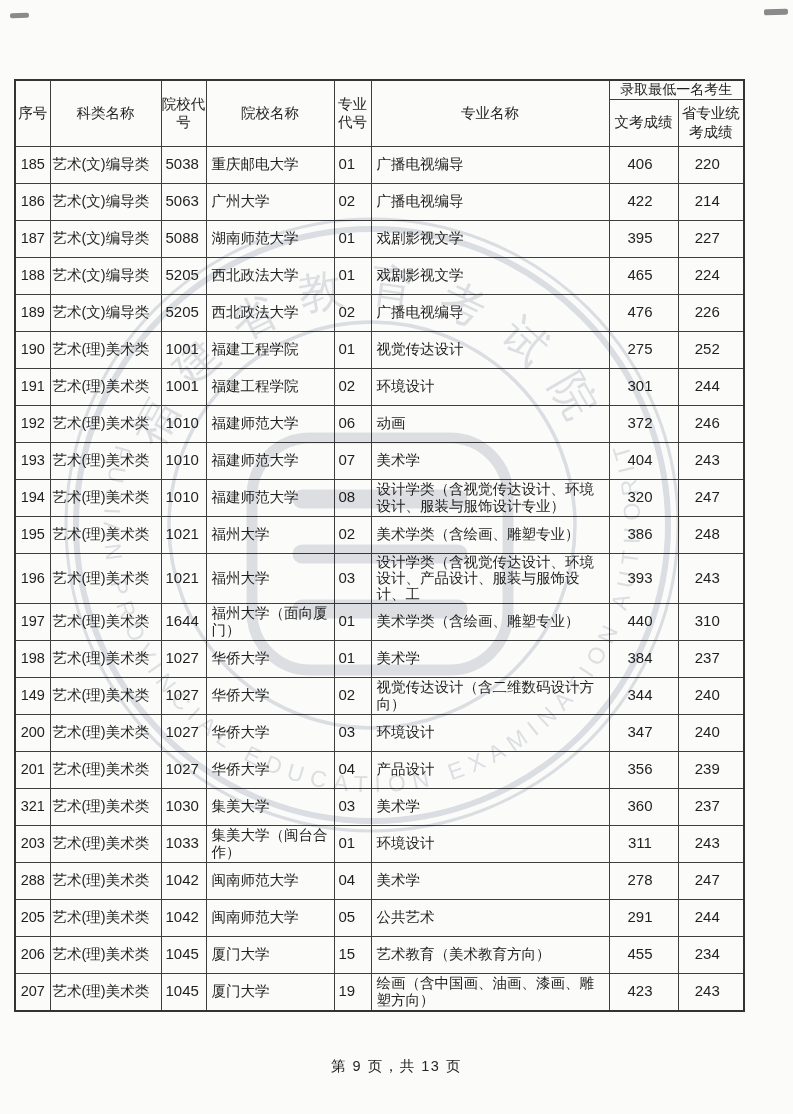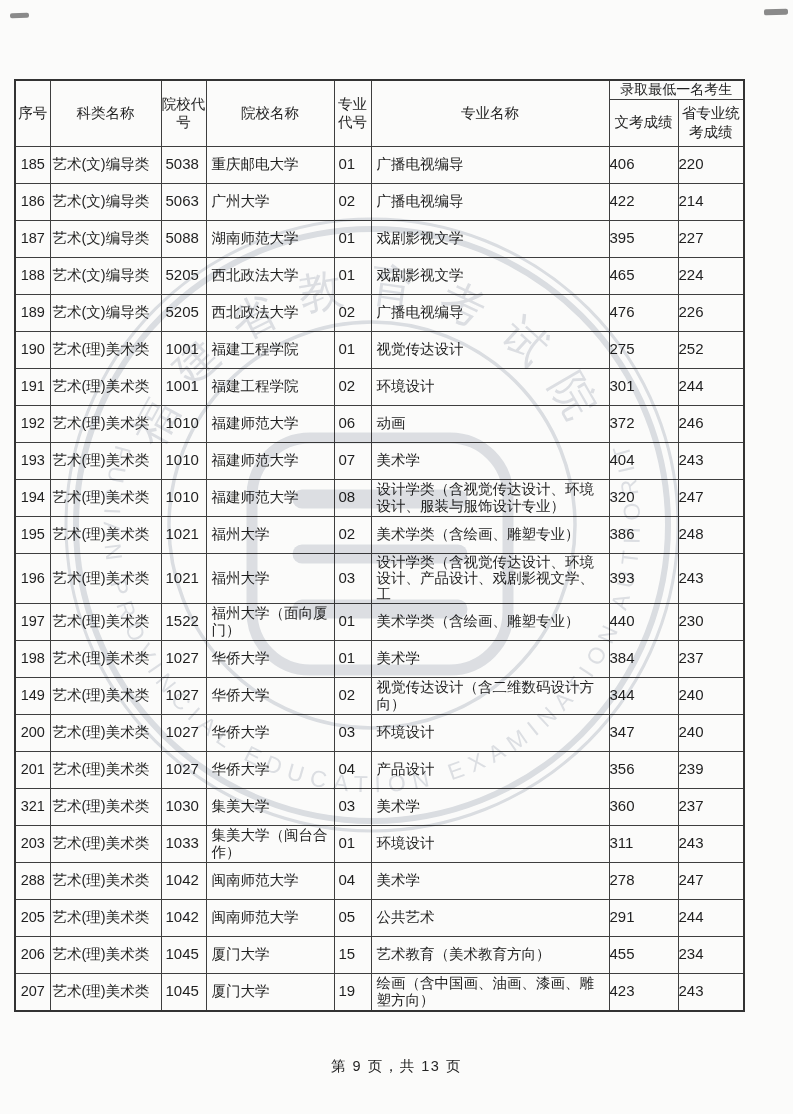--- a/index.html
+++ b/index.html
@@ -38,21 +38,21 @@
   .scores thead th{font-weight:normal;vertical-align:middle;line-height:1.25;}
   .scores tr.hr1 th.group{height:17px;font-size:14px;}
   .scores tr.hr2 th{height:46px;}
   .scores tbody td{height:36px;vertical-align:middle;line-height:1.13;}
   .c-seq{text-align:center;}
   .c-cat{padding-left:2px !important;margin-top:38px;}
   .c-code{padding-left:4px !important;font-size:15px !important;}
   .c-school{padding-left:5px !important;}
   .c-mcode{padding-left:4px !important;font-size:15px !important;}
   .c-major{padding-left:5px !important;padding-right:2px !important;}
-  .c-score{text-align:left;padding-right:7px !important;font-size:15px !important;}
+  .c-score{text-align:center;padding-right:7px !important;font-size:15px !important;}
 
   .footer{
     position:absolute;left:0;right:0;top:1041px;
     text-align:center;font-size:14.5px;color:#242424;
     letter-spacing:1.5px;z-index:1;margin-top:16px;
   }
 </style>
 </head>
 <body>
 
@@ -223,33 +223,33 @@
     <td class="c-major">美术学类（含绘画、雕塑专业）</td>
     <td class="c-score">386</td>
     <td class="c-score">248</td>
   </tr>
         <tr>
     <td class="c-seq">196</td>
     <td class="c-cat">艺术(理)美术类</td>
     <td class="c-code">1021</td>
     <td class="c-school">福州大学</td>
     <td class="c-mcode">03</td>
-    <td class="c-major">设计学类（含视觉传达设计、环境设计、产品设计、戏剧影视文学、工</td>
+    <td class="c-major">设计学类（含视觉传达设计、环境设计、产品设计、服装与服饰设计、工</td>
     <td class="c-score">393</td>
     <td class="c-score">243</td>
   </tr>
         <tr>
     <td class="c-seq">197</td>
     <td class="c-cat">艺术(理)美术类</td>
-    <td class="c-code">1522</td>
+    <td class="c-code">1644</td>
     <td class="c-school">福州大学（面向厦门）</td>
     <td class="c-mcode">01</td>
     <td class="c-major">美术学类（含绘画、雕塑专业）</td>
     <td class="c-score">440</td>
-    <td class="c-score">230</td>
+    <td class="c-score">310</td>
   </tr>
         <tr>
     <td class="c-seq">198</td>
     <td class="c-cat">艺术(理)美术类</td>
     <td class="c-code">1027</td>
     <td class="c-school">华侨大学</td>
     <td class="c-mcode">01</td>
     <td class="c-major">美术学</td>
     <td class="c-score">384</td>
     <td class="c-score">237</td>

